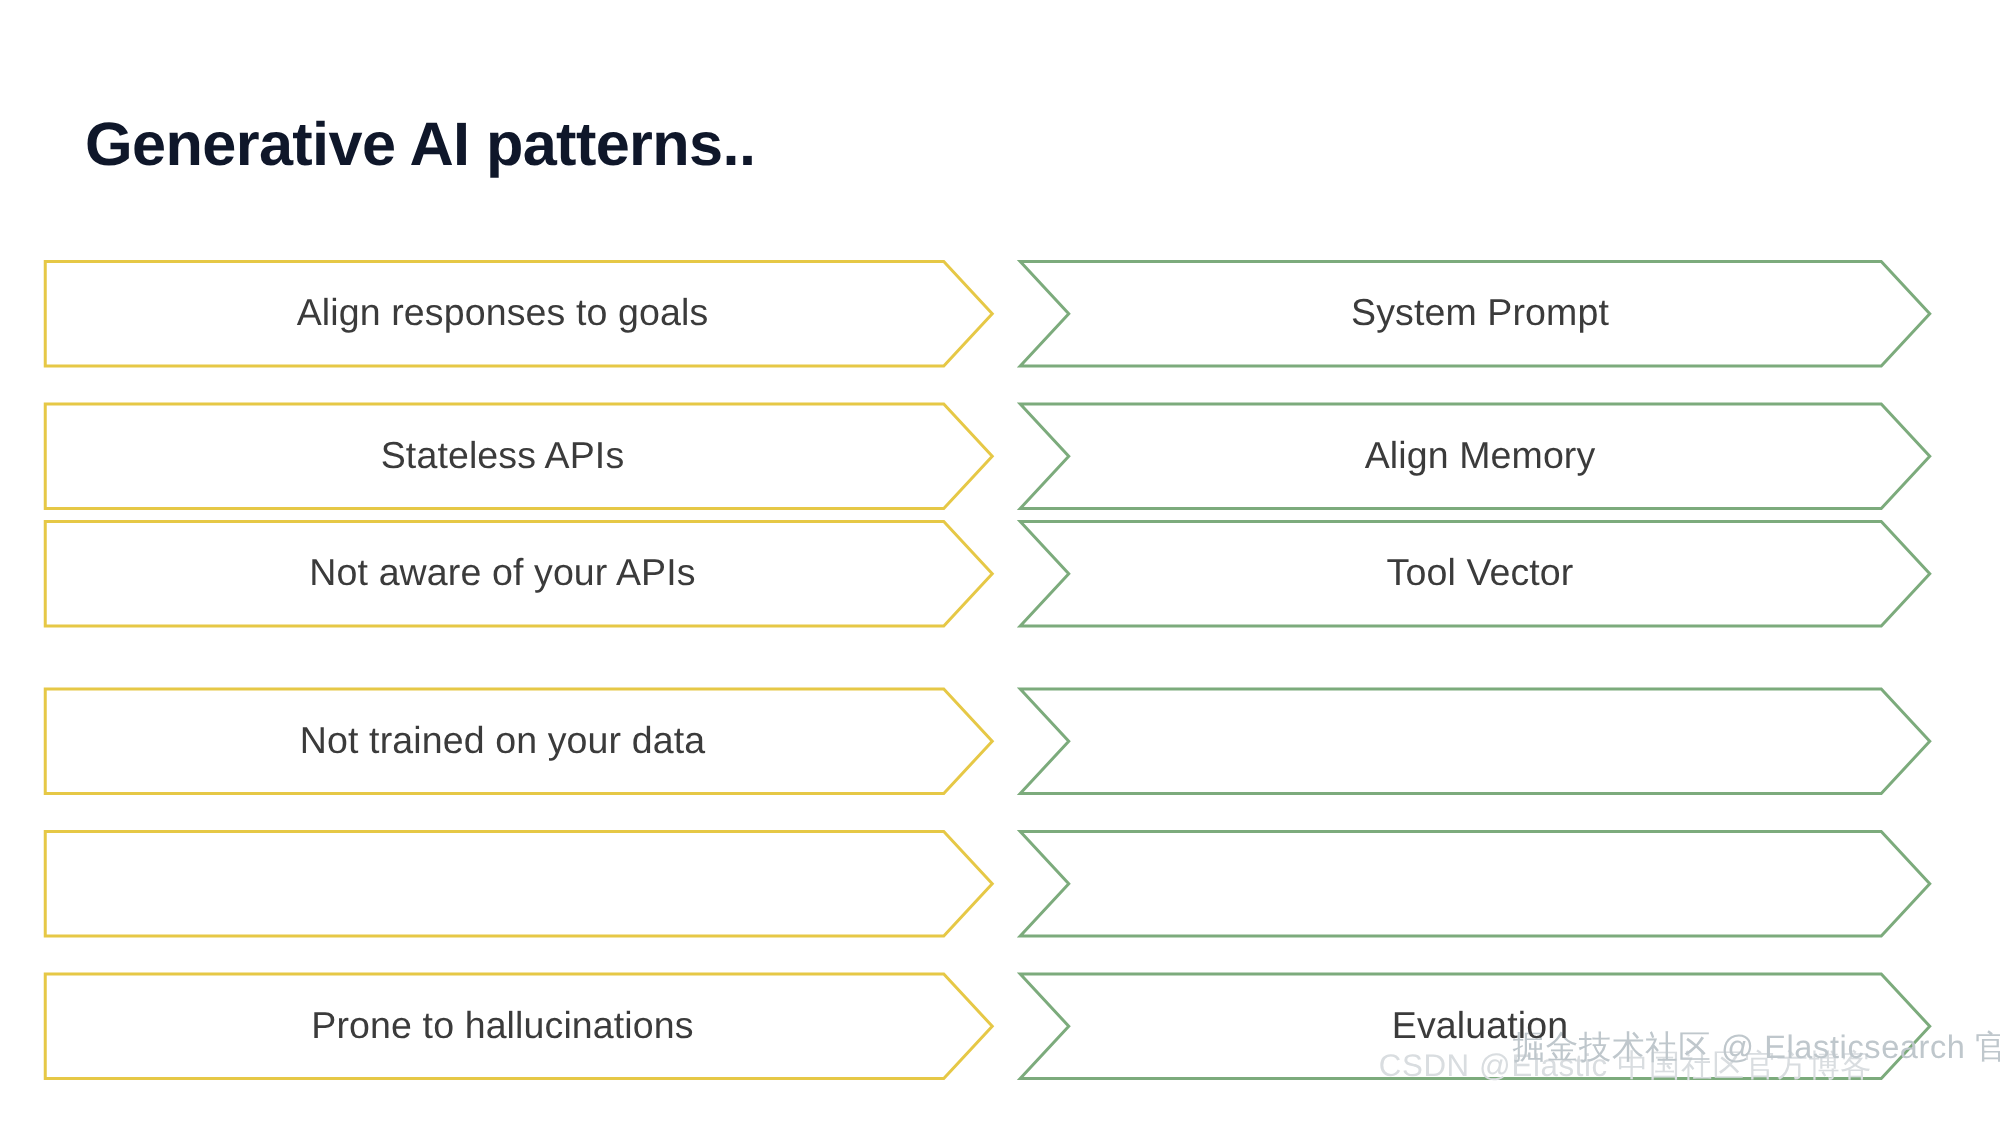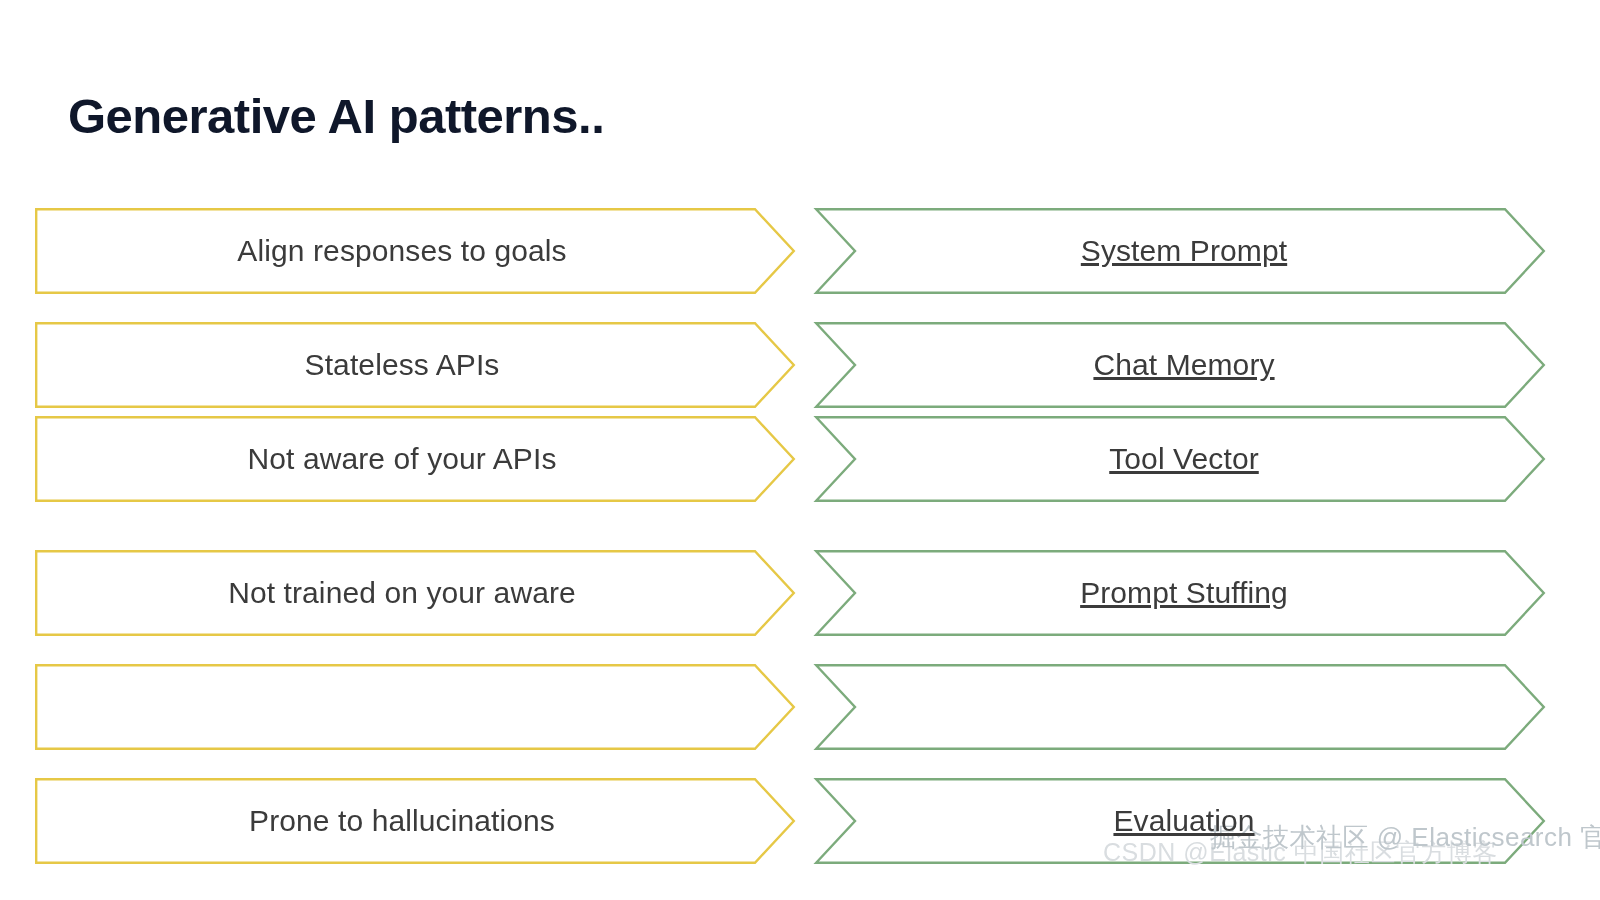--- a/index.html
+++ b/index.html
@@ -91,21 +91,20 @@
     margin-left: -26px;
   }
 
   
   .shape.right {
     left: 815px;
     width: 730px;
   }
   .shape.right .shape-label {
     margin-left: 8px;
-    text-decoration: underline;
   }
 
   
   .watermark {
     position: absolute;
     white-space: nowrap;
     pointer-events: none;
     font-family: "Liberation Sans", sans-serif;
     font-weight: 400;
   }
@@ -150,21 +149,21 @@
         <div class="shape left">
           <svg class="shape-svg" viewBox="0 0 760 86" preserveAspectRatio="none">
             <path d="M 1.2 1.2 L 720 1.2 L 758.8 43 L 720 84.8 L 1.2 84.8 Z" fill="#ffffff" stroke="#e6c846" stroke-width="2.4" stroke-linejoin="miter"></path>
           </svg>
           <span class="shape-label">Stateless APIs</span>
         </div>
         <div class="shape right">
           <svg class="shape-svg" viewBox="0 0 730 86" preserveAspectRatio="none">
             <path d="M 1.2 1.2 L 690 1.2 L 728.8 43 L 690 84.8 L 1.2 84.8 L 40 43 Z" fill="#ffffff" stroke="#7cab7c" stroke-width="2.4" stroke-linejoin="miter"></path>
           </svg>
-          <span class="shape-label">Chat Memory</span>
+          <span class="shape-label">Align Memory</span>
         </div>
       </div>
       <div class="row" style="top: 416px;">
         <div class="shape left">
           <svg class="shape-svg" viewBox="0 0 760 86" preserveAspectRatio="none">
             <path d="M 1.2 1.2 L 720 1.2 L 758.8 43 L 720 84.8 L 1.2 84.8 Z" fill="#ffffff" stroke="#e6c846" stroke-width="2.4" stroke-linejoin="miter"></path>
           </svg>
           <span class="shape-label">Not aware of your APIs</span>
         </div>
         <div class="shape right">
@@ -172,27 +171,26 @@
             <path d="M 1.2 1.2 L 690 1.2 L 728.8 43 L 690 84.8 L 1.2 84.8 L 40 43 Z" fill="#ffffff" stroke="#7cab7c" stroke-width="2.4" stroke-linejoin="miter"></path>
           </svg>
           <span class="shape-label">Tool Vector</span>
         </div>
       </div>
       <div class="row" style="top: 550px;">
         <div class="shape left">
           <svg class="shape-svg" viewBox="0 0 760 86" preserveAspectRatio="none">
             <path d="M 1.2 1.2 L 720 1.2 L 758.8 43 L 720 84.8 L 1.2 84.8 Z" fill="#ffffff" stroke="#e6c846" stroke-width="2.4" stroke-linejoin="miter"></path>
           </svg>
-          <span class="shape-label">Not trained on your aware</span>
-        </div>
-        <div class="shape right">
-          <svg class="shape-svg" viewBox="0 0 730 86" preserveAspectRatio="none">
-            <path d="M 1.2 1.2 L 690 1.2 L 728.8 43 L 690 84.8 L 1.2 84.8 L 40 43 Z" fill="#ffffff" stroke="#7cab7c" stroke-width="2.4" stroke-linejoin="miter"></path>
-          </svg>
-          <span class="shape-label">Prompt Stuffing</span>
+          <span class="shape-label">Not trained on your data</span>
+        </div>
+        <div class="shape right">
+          <svg class="shape-svg" viewBox="0 0 730 86" preserveAspectRatio="none">
+            <path d="M 1.2 1.2 L 690 1.2 L 728.8 43 L 690 84.8 L 1.2 84.8 L 40 43 Z" fill="#ffffff" stroke="#7cab7c" stroke-width="2.4" stroke-linejoin="miter"></path>
+          </svg>
         </div>
       </div>
       <div class="row" style="top: 664px;">
         <div class="shape left">
           <svg class="shape-svg" viewBox="0 0 760 86" preserveAspectRatio="none">
             <path d="M 1.2 1.2 L 720 1.2 L 758.8 43 L 720 84.8 L 1.2 84.8 Z" fill="#ffffff" stroke="#e6c846" stroke-width="2.4" stroke-linejoin="miter"></path>
           </svg>
         </div>
         <div class="shape right">
           <svg class="shape-svg" viewBox="0 0 730 86" preserveAspectRatio="none">

